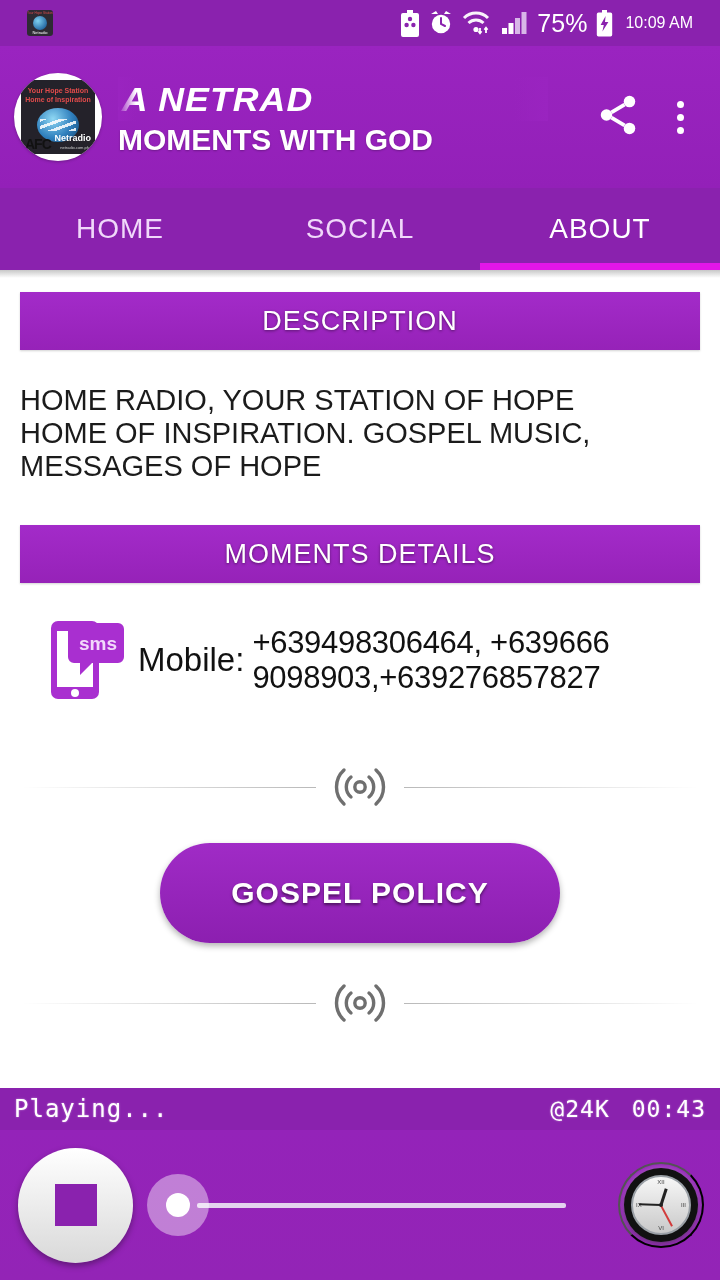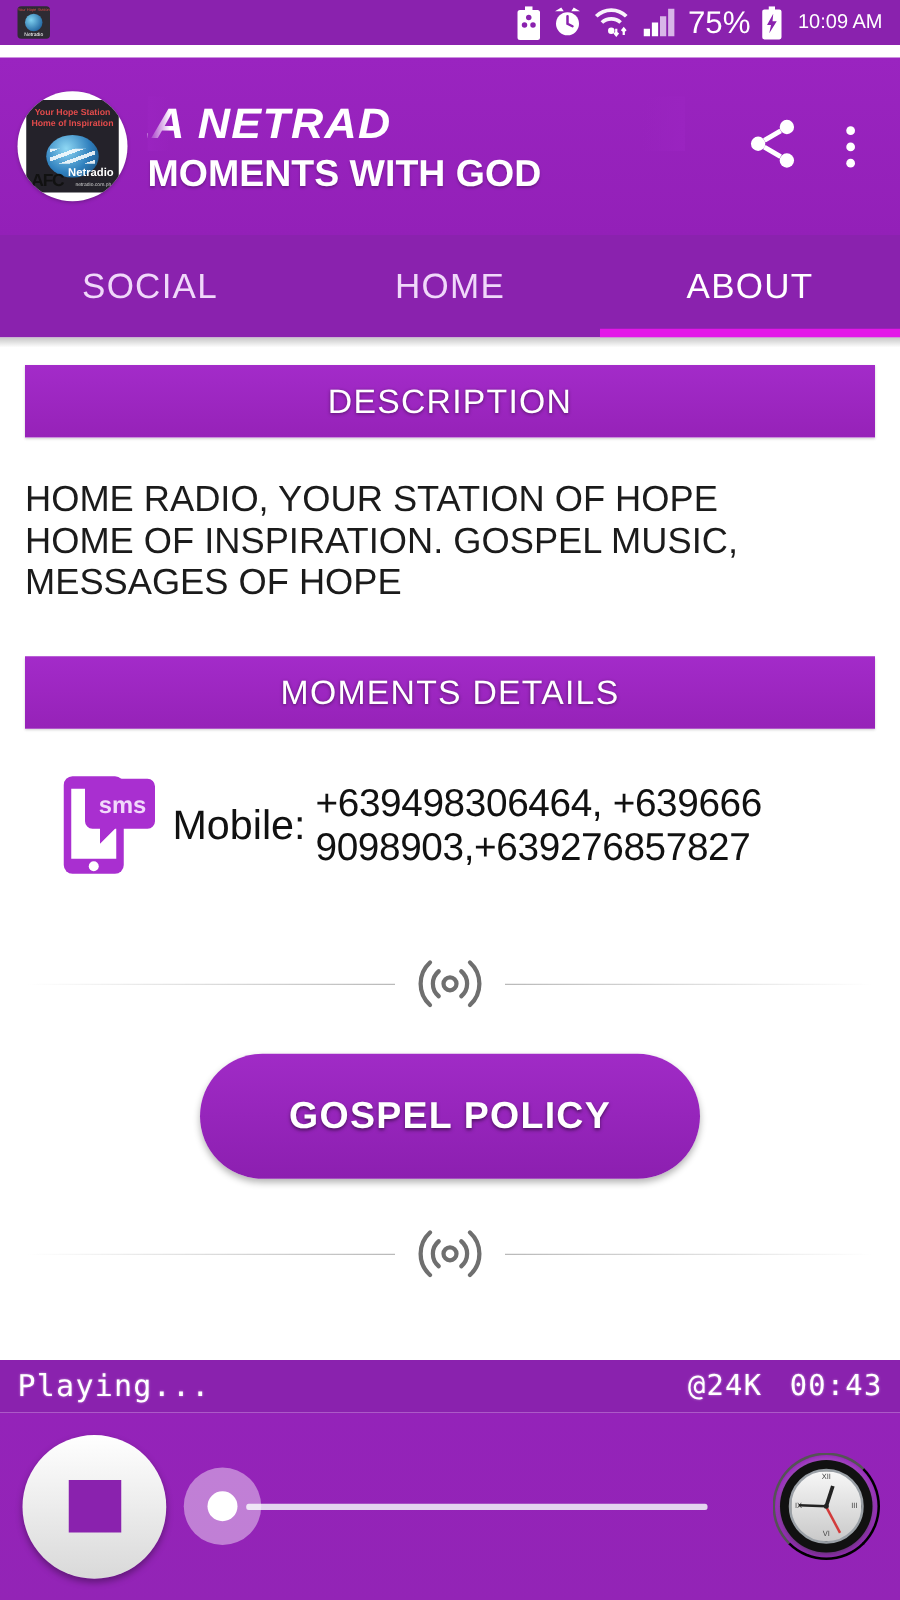--- a/index.html
+++ b/index.html
@@ -6,24 +6,24 @@
   html,body {
     width:720px; height:1280px;
     font-family:"Liberation Sans", sans-serif;
     background:#ffffff;
     overflow:hidden;
   }
   #app { position:relative; width:720px; height:1280px; background:#fff; }
 
   
   .statusbar{
-    position:absolute; top:0; left:0; width:720px; height:36px;
+    position:absolute; top:0; left:0; width:720px; height:46px;
     background:#8A22AE;
     display:flex; 
-    padding:0 14px;
+    padding:0 27px;
   }
   .sb-left{ display:flex; align-items:center; flex:0 0 auto; }
   .sb-applogo{
     width:26px;height:26px;border-radius:3px;
     background:#2e2b33;
     display:flex;align-items:center;justify-content:center;
     overflow:hidden;
     position:relative;
   }
   .sb-applogo .g{
@@ -362,25 +362,25 @@
           <span></span>
             <span></span>
             <span></span>
         </span>
       </div>
     </div>
   </div>
 
   <div class="tabs">
     <div class="tab">
+      <span>HOME</span>
+      <span class="ind"></span>
+    </div>
+    <div class="tab">
       <span>SOCIAL</span>
-      <span class="ind"></span>
-    </div>
-    <div class="tab">
-      <span>HOME</span>
       <span class="ind"></span>
     </div>
     <div class="tab active">
       <span>ABOUT</span>
       <span class="ind"></span>
     </div>
   </div>
   <div class="tabs-shadow"></div>
 
   <div class="content">

